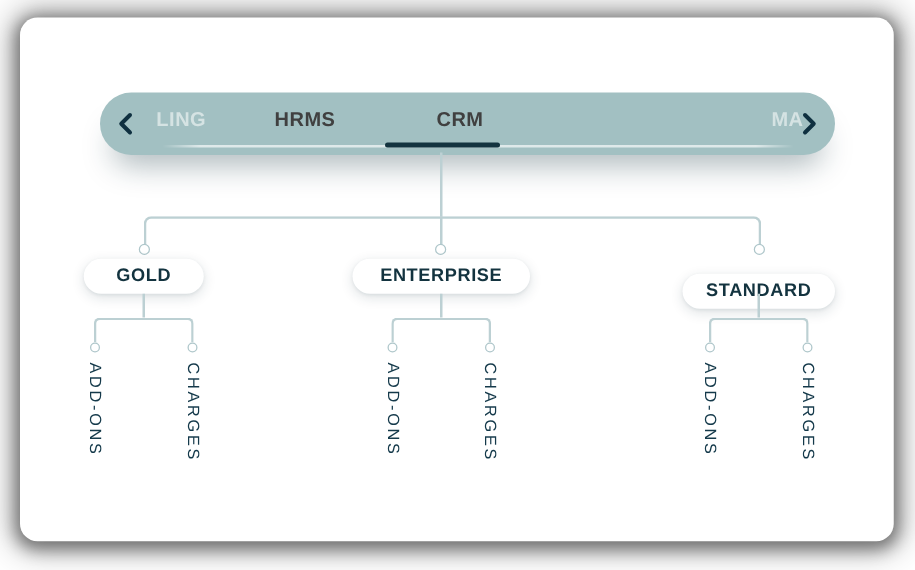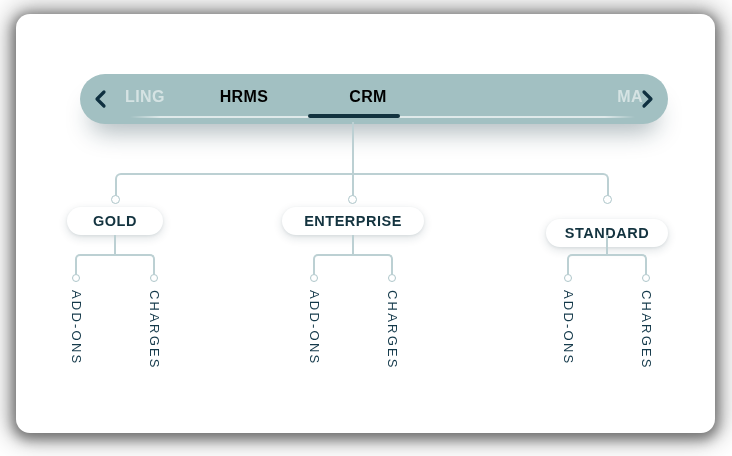--- a/index.html
+++ b/index.html
@@ -4,21 +4,21 @@
 <style>
   html,body{margin:0;padding:0;background:#ffffff;font-family:"Liberation Sans",sans-serif;}
   .stage{position:relative;width:732px;height:456px;background:#ffffff;overflow:hidden;}
   .card{position:absolute;left:16px;top:14px;width:699px;height:419px;background:#ffffff;
         border-radius:14px;box-shadow:0 3px 12px 4px rgba(0,0,0,0.42),0 0 26px 8px rgba(0,0,0,0.28);}
   
   .tabbar{position:absolute;left:64px;top:60px;width:588px;height:50px;border-radius:25px;
           background:#a2c0c2;overflow:hidden;
           box-shadow:0 18px 24px -10px rgba(19,51,63,0.35);}
   .tab{position:absolute;top:13px;transform:translateX(-50%);font-size:16px;font-weight:600;
-       letter-spacing:0.4px;color:#000000;white-space:nowrap;cursor:pointer;line-height:20px;}
+       letter-spacing:0.4px;color:#404040;white-space:nowrap;cursor:pointer;line-height:20px;}
   .tab.faded{color:rgba(255,255,255,0.55);}
   .nav-btn{position:absolute;top:13px;width:24px;height:24px;display:flex;align-items:center;
            justify-content:center;cursor:pointer;background:transparent;border:none;padding:0;}
   .nav-btn svg{display:block;}
   .track{position:absolute;left:50px;top:42px;width:505px;height:2px;
          background:linear-gradient(to right,rgba(255,255,255,0),rgba(255,255,255,0.65) 6%,rgba(255,255,255,0.65) 94%,rgba(255,255,255,0));}
   .active-underline{position:absolute;left:228px;top:40px;width:92px;height:4px;border-radius:2px;
          background:#13333f;}
   
   .vline{position:absolute;width:2px;background:#bcd0d3;}

